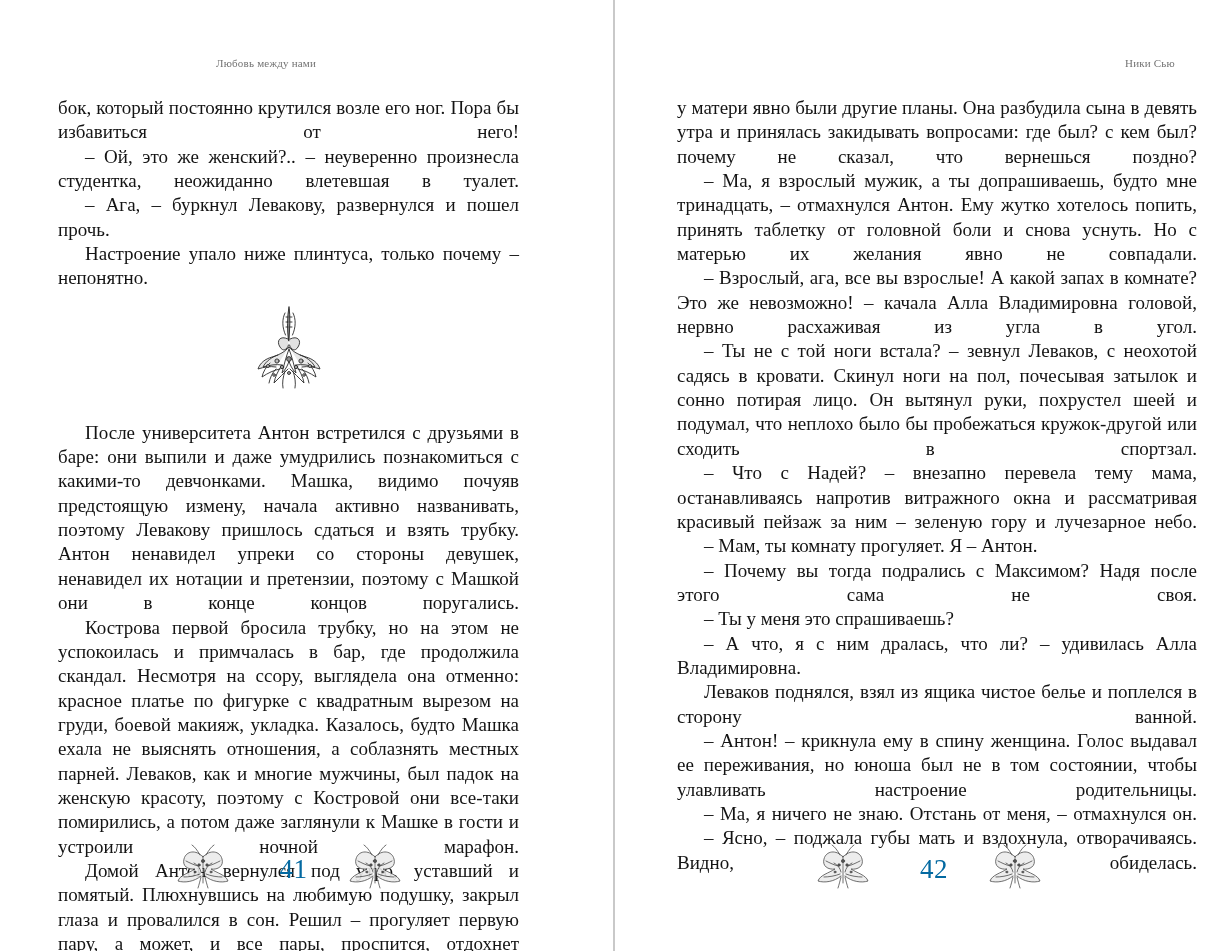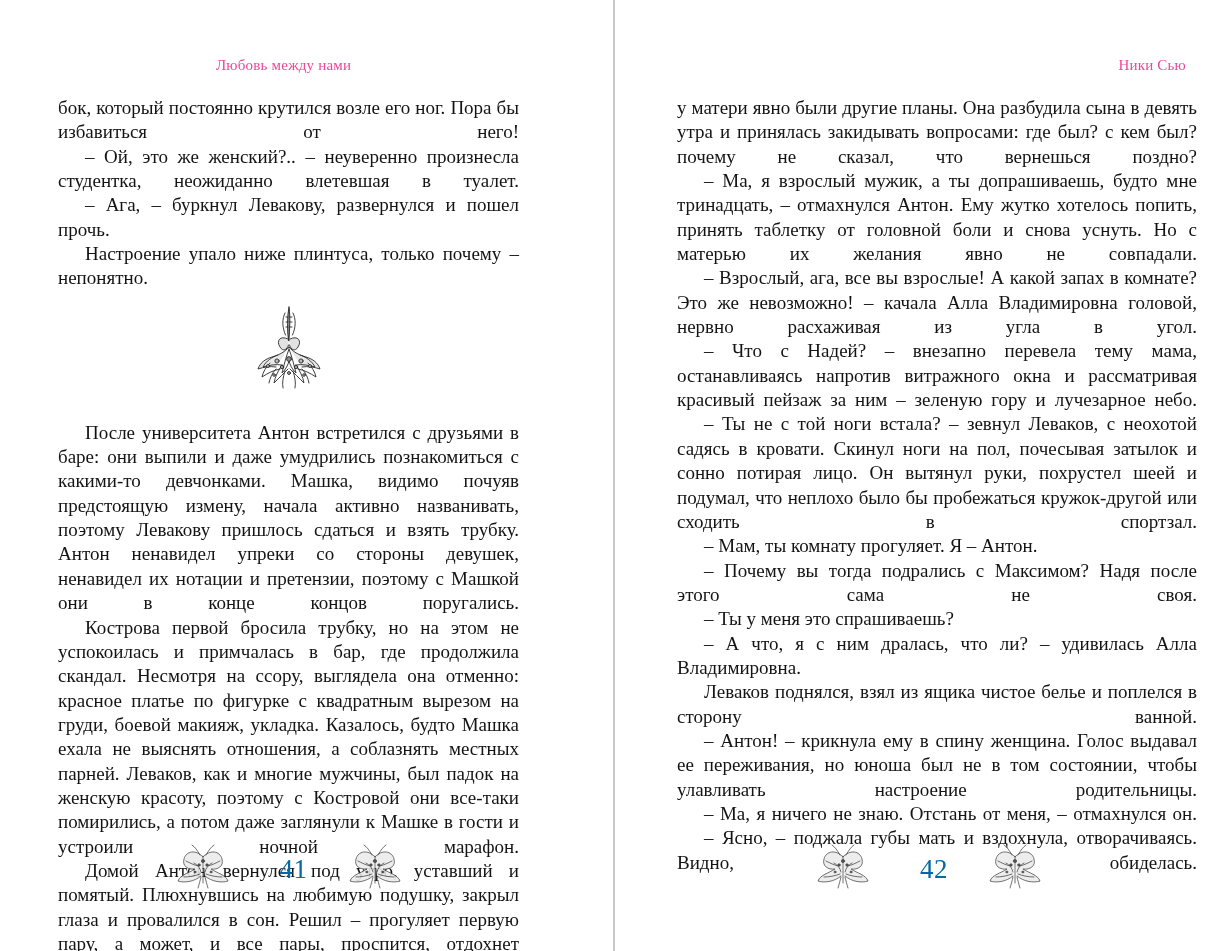--- a/index.html
+++ b/index.html
@@ -37,27 +37,27 @@
   .page-left {
     width: 613px;
     padding: 0 0 0 0;
   }
   .page-right {
     width: 618px;
   }
   .running-head {
     position: absolute;
     top: 57px;
-    font-size: 15px;
+    font-size: 11px;
     letter-spacing: 0.2px;
-    color: #ec4899;
+    color: #737373;
     white-space: nowrap;
   }
   .page-left .running-head { left: 216px; }
-  .page-right .running-head { right: 45px; }
+  .page-right .running-head { right: 56px; }
 
   .textblock {
     position: absolute;
     top: 96px;
     font-size: 19px;
     line-height: 24.35px;
     text-align: justify;
     text-justify: inter-word;
     color: #141414;
     hyphens: manual;
@@ -224,22 +224,22 @@
     </div>
   </div>
 
   <div class="page page-right">
     <div class="running-head">Ники Сью</div>
 
     <div class="textblock">
       <p class="noindent full">у матери явно были другие планы. Она разбудила сына в девять утра и принялась закидывать вопросами: где был? с кем был? почему не сказал, что вернешься поздно?</p>
       <p class="full">– Ма, я взрослый мужик, а ты допрашиваешь, будто мне тринадцать, – отмахнулся Антон. Ему жутко хотелось попить, принять таблетку от головной боли и снова уснуть. Но с матерью их желания явно не совпадали.</p>
       <p class="full">– Взрослый, ага, все вы взрослые! А какой запах в комнате? Это же невозможно! – качала Алла Владимировна головой, нервно расхаживая из угла в угол.</p>
+      <p class="full">– Ты не с той ноги встала? – зевнул Леваков, с неохотой садясь в кровати. Скинул ноги на пол, почесывая затылок и сонно потирая лицо. Он вытянул руки, похрустел шеей и подумал, что неплохо было бы пробежаться кружок-другой или сходить в спортзал.</p>
       <p class="full">– Что с Надей? – внезапно перевела тему мама, останавливаясь напротив витражного окна и рассматривая красивый пейзаж за ним – зеленую гору и лучезарное небо.</p>
-      <p class="full">– Ты не с той ноги встала? – зевнул Леваков, с неохотой садясь в кровати. Скинул ноги на пол, почесывая затылок и сонно потирая лицо. Он вытянул руки, похрустел шеей и подумал, что неплохо было бы пробежаться кружок-другой или сходить в спортзал.</p>
       <p>– Мам, ты комнату прогуляет. Я – Антон.</p>
       <p class="full">– Почему вы тогда подрались с Максимом? Надя после этого сама не своя.</p>
       <p>– Ты у меня это спрашиваешь?</p>
       <p class="full">– А что, я с ним дралась, что ли? – удивилась Алла Владимировна.</p>
       <p class="full">Леваков поднялся, взял из ящика чистое белье и поплелся в сторону ванной.</p>
       <p class="full">– Антон! – крикнула ему в спину женщина. Голос выдавал ее переживания, но юноша был не в том состоянии, чтобы улавливать настроение родительницы.</p>
       <p class="full">– Ма, я ничего не знаю. Отстань от меня, – отмахнулся он.</p>
       <p class="full">– Ясно, – поджала губы мать и вздохнула, отворачиваясь. Видно, обиделась.</p>
     </div>
 

